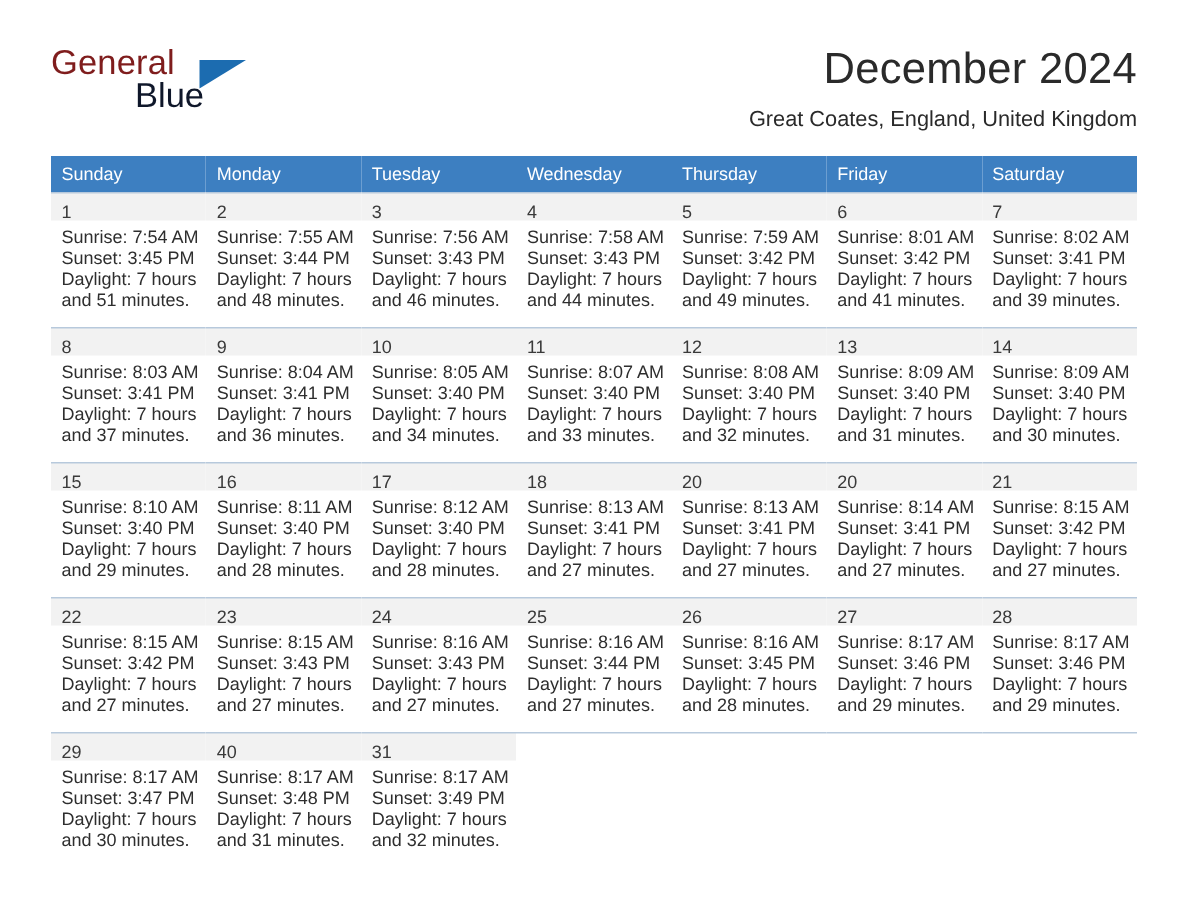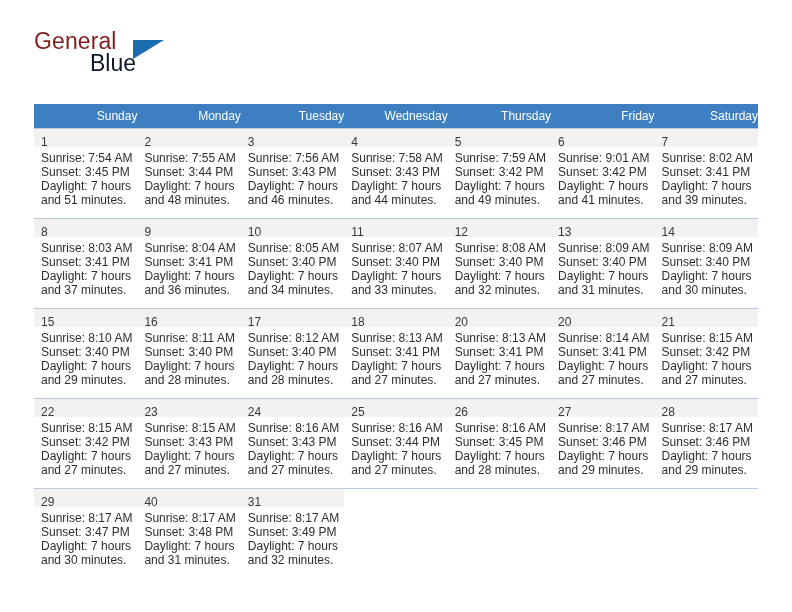--- a/index.html
+++ b/index.html
@@ -93,21 +93,21 @@
     top: 104px;
     width: 724px;
     border-collapse: collapse;
     table-layout: fixed;
   }
   .calendar th {
     background: #3d7fc1;
     color: #ffffff;
     font-size: 12px;
     font-weight: normal;
-    text-align: right;
+    text-align: left;
     padding: 5px 0 5px 7px;
     height: 12px;
     border: none;
   }
   .calendar td {
     vertical-align: top;
     padding: 0;
     border: none;
     width: 103.4px;
     height: 90px;
@@ -151,20 +151,24 @@
 <div class="page">
 
   <div class="header">
 
     <div class="brand">
       <span class="brand-general">General</span>
       <span class="brand-triangle"></span>
       <span class="brand-blue">Blue</span>
     </div>
 
+    <div class="title-block">
+      <h1 class="month-title">December 2024</h1>
+      <p class="location">Great Coates, England, United Kingdom</p>
+    </div>
 
   </div>
 
   <table class="calendar">
     <thead>
       <tr>
         <th>Sunday</th>
         <th>Monday</th>
         <th>Tuesday</th>
         <th>Wednesday</th>
@@ -227,21 +231,21 @@
                 <div>Sunset: 3:42 PM</div>
                 <div>Daylight: 7 hours</div>
                 <div>and 49 minutes.</div>
               </div>
             </div>
           </td>
           <td>
             <div class="cell filled">
               <div class="daynum-bar"><span class="daynum">6</span></div>
               <div class="details">
-                <div>Sunrise: 9:01 AM</div>
+                <div>Sunrise: 8:01 AM</div>
                 <div>Sunset: 3:42 PM</div>
                 <div>Daylight: 7 hours</div>
                 <div>and 41 minutes.</div>
               </div>
             </div>
           </td>
           <td>
             <div class="cell filled">
               <div class="daynum-bar"><span class="daynum">7</span></div>
               <div class="details">

